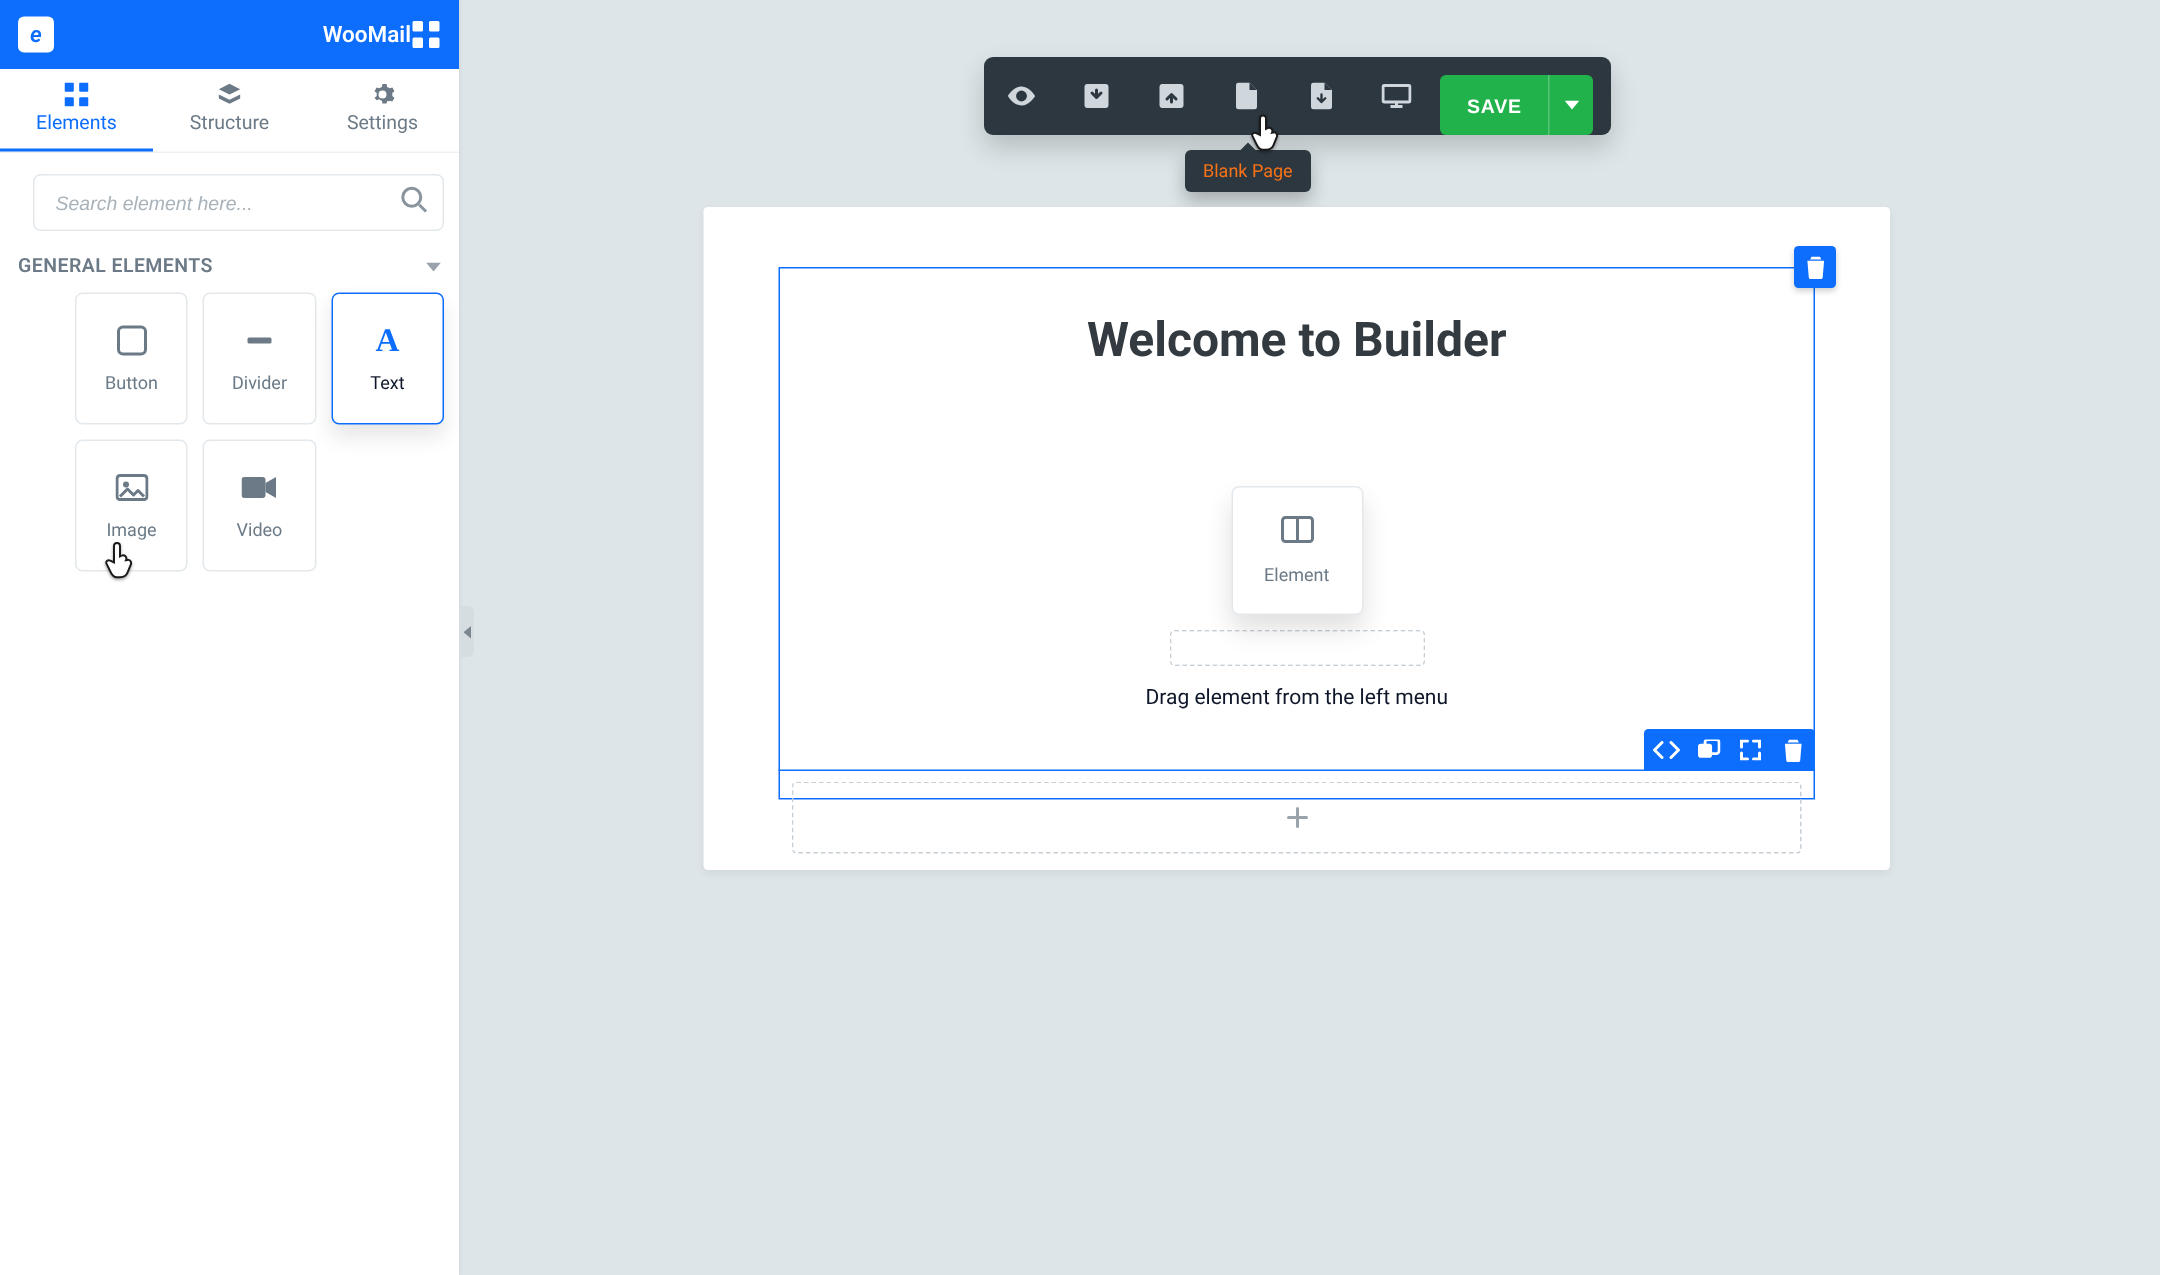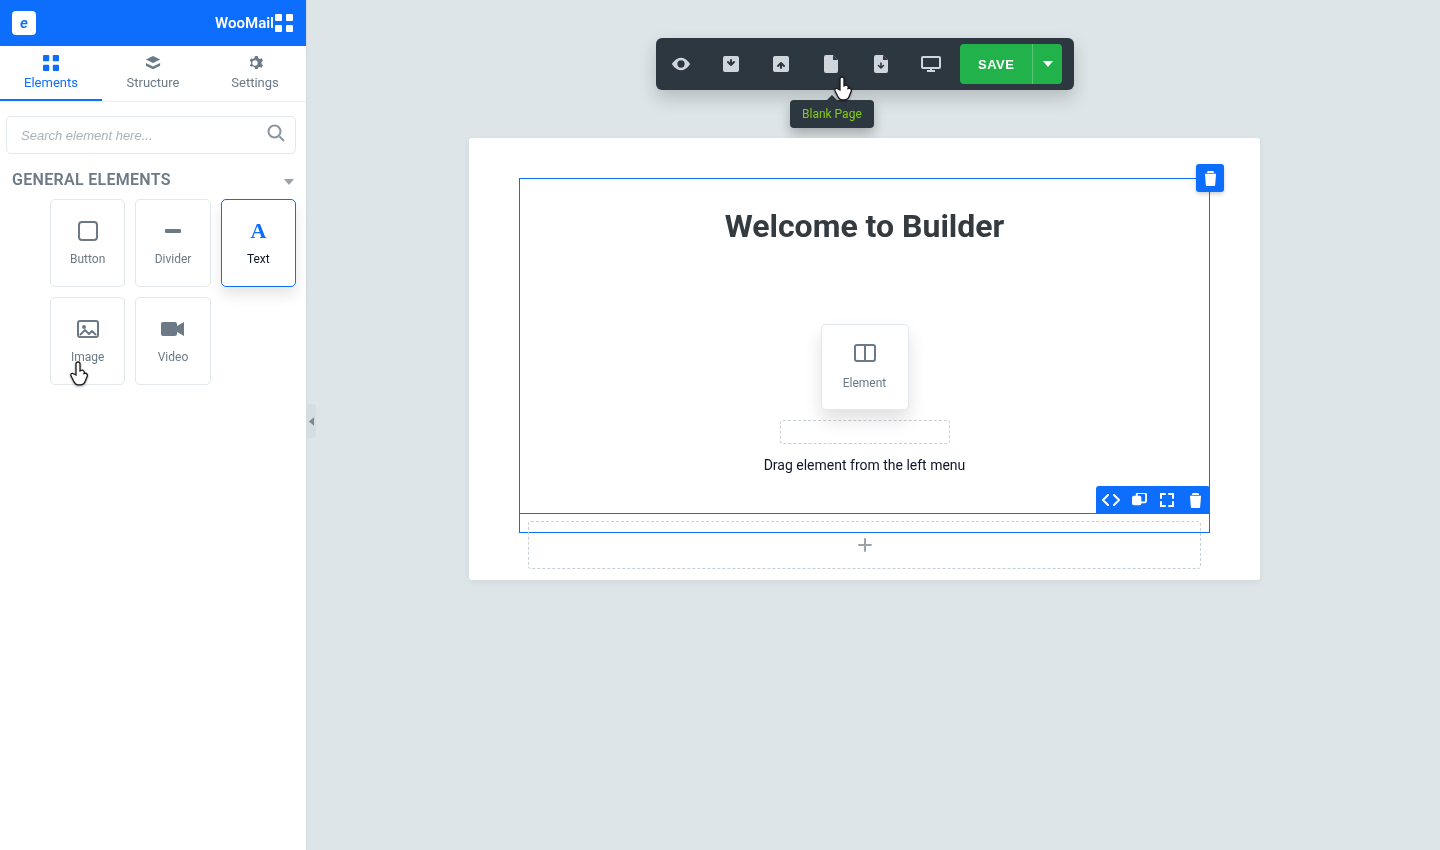--- a/index.html
+++ b/index.html
@@ -12,51 +12,51 @@
   .sb-logo { width: 24px; height: 24px; background: #fff; border-radius: 4px; display: flex; align-items: center; justify-content: center; color: #0d6efd; font-style: italic; font-weight: 600; font-size: 15px; }
   .sb-title { flex: 1; text-align: right; font-weight: 600; font-size: 15px; }
   .sb-header-grid { width: 20px; height: 20px; }
   .sb-header-grid svg { display:block; }
 
   .sb-tabs { display: flex; height: 56px; border-bottom: 1px solid #eef1f4; }
   .sb-tab { flex: 1; display: flex; flex-direction: column; align-items: center; justify-content: center; font-size: 13px; color: #6b7a86; cursor: pointer; gap: 4px; border-bottom: 2px solid transparent; }
   .sb-tab.active { color: #0d6efd; border-bottom: 2px solid #0d6efd; }
   .sb-tab .tab-ico { width: 18px; height: 16px; display:flex; align-items:center; justify-content:center; }
 
-  .sb-search-wrap { padding: 14px 10px 0 6px; }
+  .sb-search-wrap { padding: 14px 10px 0 22px; }
   .sb-search { position: relative; }
   .sb-search input { width: 100%; height: 38px; border: 1px solid #e3e8ec; border-radius: 5px; padding: 0 40px 0 14px; font-size: 13px; color: #333; font-style: italic; outline: none; }
   .sb-search input::placeholder { color: #a9b2b9; font-style: italic; }
   .sb-search .sico { position: absolute; right: 10px; top: 50%; transform: translateY(-50%); color: #9aa3ab; }
 
   .sb-group { padding: 16px 10px 0 10px; }
-  .sb-group-head { display: flex; justify-content: space-between; align-items: center; color: #6b7a86; font-size: 16px; font-weight: 600; letter-spacing: .3px; padding: 0 2px 10px 2px; }
+  .sb-group-head { display: flex; justify-content: space-between; align-items: center; color: #6b7a86; font-size: 13px; font-weight: 600; letter-spacing: .3px; padding: 0 2px 10px 2px; }
   .sb-group-head .chev { color:#9aa3ab; }
 
   .sb-grid { display: grid; grid-template-columns: repeat(3, 1fr); gap: 10px; margin-left: 40px; }
   .sb-card { height: 88px; border: 1px solid #e3e8ec; border-radius: 5px; background: #fff; display: flex; flex-direction: column; align-items: center; justify-content: center; gap: 10px; cursor: grab; position: relative; }
   .sb-card .c-ico { width: 24px; height: 22px; display:flex; align-items:center; justify-content:center; color:#6b7a86; }
   .sb-card .c-lab { font-size: 12px; color: #6b7a86; }
   .sb-card.active { border-color: #0d6efd; box-shadow: 0 8px 14px rgba(0,0,0,.10); }
   .sb-card.active .c-ico, .sb-card.active .c-lab { color: #0f172a; }
 
   .collapse-handle { position: absolute; right: -10px; top: 404px; width: 10px; height: 34px; background: #d6dde1; border-radius: 0 4px 4px 0; display:flex; align-items:center; justify-content:center; cursor:pointer; }
   .collapse-handle svg { display:block; }
 
   
   .main { flex: 1; position: relative; }
 
-  .toolbar { position: absolute; left: 350px; top: 38px; width: 418px; height: 52px; background: #2c3740; border-radius: 6px; display: flex; align-items: center; box-shadow: 0 8px 18px rgba(0,0,0,.18); }
+  .toolbar { position: absolute; left: 350px; top: 38px; width: 418px; height: 52px; background: #2c3740; border-radius: 6px; display: flex; align-items: flex-end; box-shadow: 0 8px 18px rgba(0,0,0,.18); }
   .tb-btn { width: 50px; height: 52px; display: flex; align-items: center; justify-content: center; color: #cfd7dd; cursor: pointer; }
   .tb-save-wrap { margin-left: 4px; display:flex; height:40px; border-radius:4px; overflow:hidden; margin-right:6px; }
   .tb-save { background: #22b24c; color: #fff; font-weight: 700; font-size: 13px; letter-spacing: .5px; padding: 0 18px; display:flex; align-items:center; cursor:pointer; border:none; }
   .tb-save-caret { width: 30px; background: #22b24c; display:flex; align-items:center; justify-content:center; cursor:pointer; border-left:1px solid rgba(255,255,255,.25); }
   .tb-save-caret svg { color:#fff; }
 
-  .tooltip { position:absolute; left:484px; top:100px; background:#2c3740; color:#84cc16; font-size:12px; padding:7px 12px; border-radius:4px; box-shadow:0 6px 12px rgba(0,0,0,.25); }
+  .tooltip { position:absolute; left:484px; top:100px; background:#2c3740; color:#f97316; font-size:12px; padding:7px 12px; border-radius:4px; box-shadow:0 6px 12px rgba(0,0,0,.25); }
   .tooltip::before { content:""; position:absolute; top:-5px; left:50%; transform:translateX(-50%); border:5px solid transparent; border-bottom-color:#2c3740; border-top:none; }
 
   .canvas-paper { position:absolute; left:163px; top:138px; width:791px; height:442px; background:#fff; border-radius:3px; box-shadow:0 2px 6px rgba(0,0,0,.06); }
 
   .page-outline { position:absolute; left:50px; top:40px; width:691px; height:355px; border:1px solid #0d6efd; }
   .page-delete { position:absolute; top:-15px; right:-15px; width:28px; height:28px; background:#0d6efd; border-radius:3px; display:flex; align-items:center; justify-content:center; cursor:pointer; box-shadow:0 2px 4px rgba(0,0,0,.2); }
   .page-delete svg { color:#fff; }
 
   .page-title { text-align:center; font-size:32px; font-weight:700; color:#333a40; margin-top:28px; }
 

